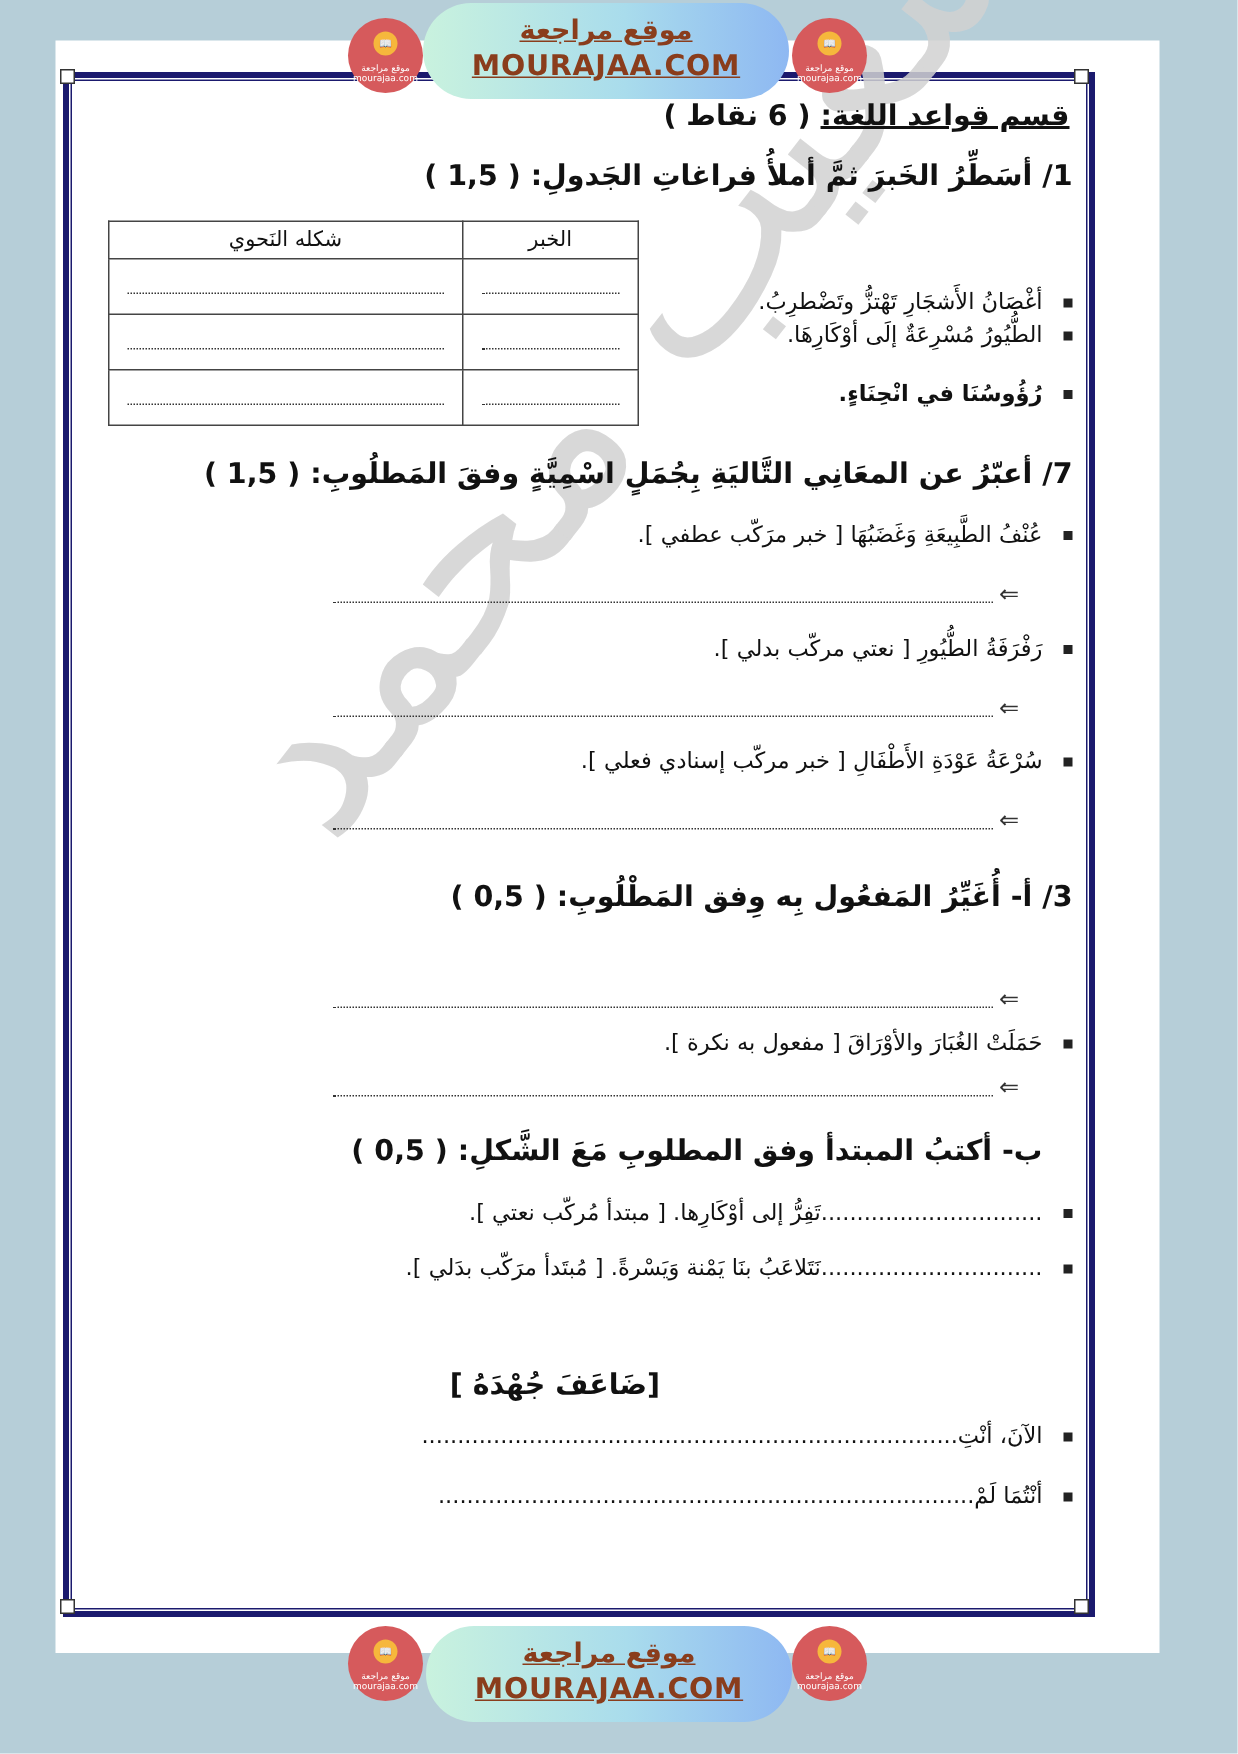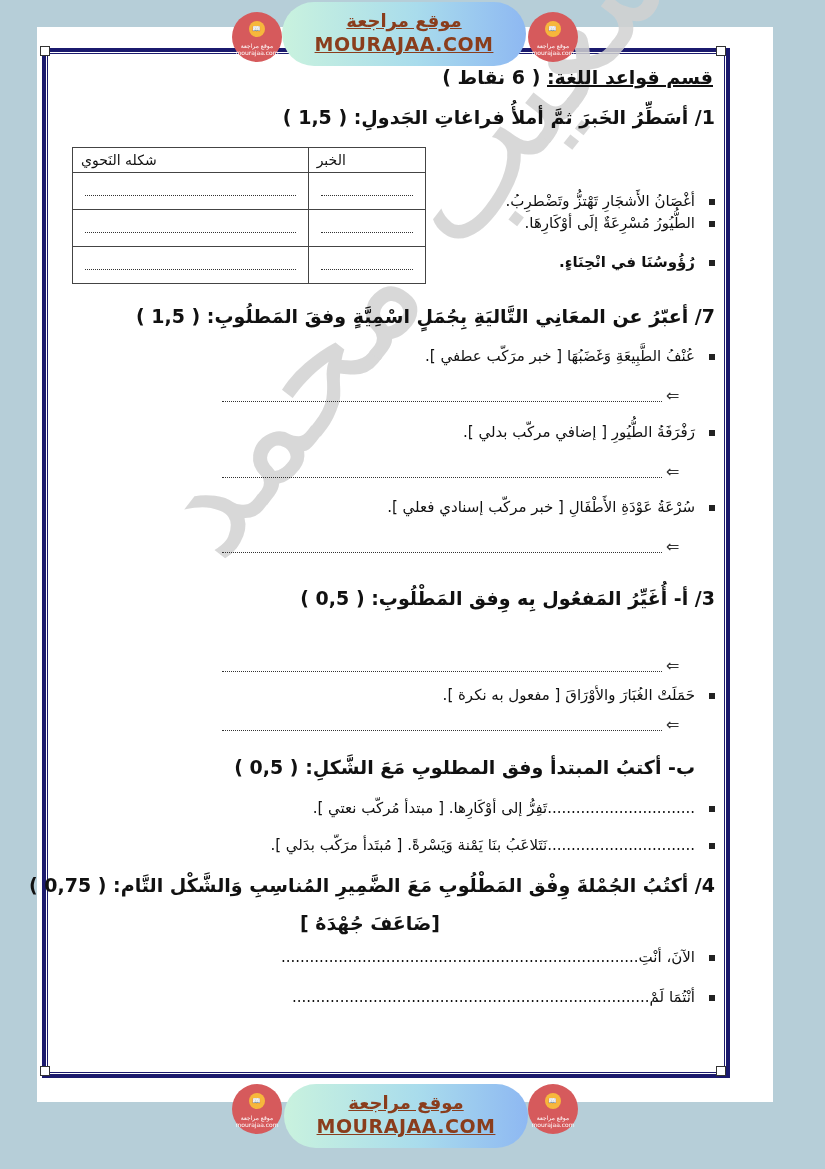--- a/index.html
+++ b/index.html
@@ -37,21 +37,21 @@
   .bullet { display:inline-block; width:6px; height:6px; background:#222; margin-left:14px; vertical-align:middle; }
   .answer {
     position:absolute; height:14px; border-bottom:1.5px dotted #333;
   }
   .arrow { position:absolute; font-size:16px; color:#333; }
   table.grid {
     position:absolute; left:72px; top:147px; width:354px; border-collapse:collapse;
     direction:rtl; font-size:14px;
   }
   table.grid td, table.grid th {
-    border:1px solid #444; height:36px; text-align:left; padding:0 8px;
+    border:1px solid #444; height:36px; text-align:center; padding:0 8px;
   }
   table.grid th { height:24px; font-weight:normal; font-size:14px; }
   .dots { display:block; border-bottom:1.5px dotted #333; height:8px; margin:0 4px; }
   .pill {
     position:absolute; width:244px; height:64px; border-radius:32px;
     background:linear-gradient(90deg,#c9f2de 0%, #a9dcec 55%, #8eb8f2 100%);
     text-align:center; direction:ltr;
   }
   .pill .ar { display:block; font-weight:bold; font-size:18px; color:#8a3d1c; text-decoration:underline; margin-top:8px; direction:rtl; }
   .pill .en { display:block; font-weight:bold; font-size:19px; color:#8a3d1c; text-decoration:underline; margin-top:2px; letter-spacing:0.5px; }
@@ -136,21 +136,21 @@
     </table>
 
   <div class="line q" style="top:305px;">
     <span>7/ أعبّرُ عن المعَانِي التَّاليَةِ بِجُمَلٍ اسْمِيَّةٍ وفقَ المَطلُوبِ:</span>
     <span>( 1,5 )</span>
   </div>
   <div class="line" style="top:347px;"><span class="bullet"></span><span>عُنْفُ الطَّبِيعَةِ وَغَضَبُهَا [ خبر مرَكّب عطفي ].</span></div>
   <span class="arrow" style="left:666px;top:386px;">⇐</span>
   <div class="answer" style="left:222px;width:440px;top:387px;"></div>
 
-  <div class="line" style="top:423px;"><span class="bullet"></span><span>رَفْرَفَةُ الطُّيُورِ [ إضافي مركّب بدلي ].</span></div>
+  <div class="line" style="top:423px;"><span class="bullet"></span><span>رَفْرَفَةُ الطُّيُورِ [ نعتي مركّب بدلي ].</span></div>
   <span class="arrow" style="left:666px;top:462px;">⇐</span>
   <div class="answer" style="left:222px;width:440px;top:463px;"></div>
 
   <div class="line" style="top:498px;"><span class="bullet"></span><span>سُرْعَةُ عَوْدَةِ الأَطْفَالِ [ خبر مركّب إسنادي فعلي ].</span></div>
   <span class="arrow" style="left:666px;top:537px;">⇐</span>
   <div class="answer" style="left:222px;width:440px;top:538px;"></div>
 
   <div class="line q" style="top:587px;">
     <span>3/ أ- أُغَيِّرُ المَفعُول بِه وِفق المَطْلُوبِ:</span>
     <span>( 0,5 )</span>
@@ -162,24 +162,20 @@
   <span class="arrow" style="left:666px;top:715px;">⇐</span>
   <div class="answer" style="left:222px;width:440px;top:716px;"></div>
 
   <div class="line q" style="top:756px;right:130px;">
     <span>ب- أكتبُ المبتدأ وفق المطلوبِ مَعَ الشَّكلِ:</span>
     <span>( 0,5 )</span>
   </div>
   <div class="line" style="top:799px;"><span class="bullet"></span><span>...............................</span><span>تَفِرُّ إلى أوْكَارِها. [ مبتدأ مُركّب نعتي ].</span></div>
   <div class="line" style="top:836px;"><span class="bullet"></span><span>...............................</span><span>نَتَلاعَبُ بنَا يَمْنة وَيَسْرةً. [ مُبتَدأ مرَكّب بدَلي ].</span></div>
 
-  <div class="line q" style="top:874px;">
-    <span>4/ أكتُبُ الجُمْلةَ وِفْق المَطْلُوبِ مَعَ الضَّمِيرِ المُناسِبِ وَالشَّكْل التَّام:</span>
-    <span>( 0,75 )</span>
-  </div>
   <div class="line q" style="top:912px;right:385px;">[ضَاعَفَ جُهْدَهُ ]</div>
   <div class="line" style="top:948px;"><span class="bullet"></span><span>الآنَ، أنْتِ</span><span>...........................................................................</span></div>
   <div class="line" style="top:988px;"><span class="bullet"></span><span>أنْتُمَا لَمْ</span><span>...........................................................................</span></div>
 </div>
 
 <div class="logo" style="left:232px;top:1084px;">
   <span class="dot">📖</span>
   <span class="txt"><span>موقع مراجعة</span><br><span>mourajaa.com</span></span>
 </div>
 <div class="pill" style="left:284px;top:1084px;">

